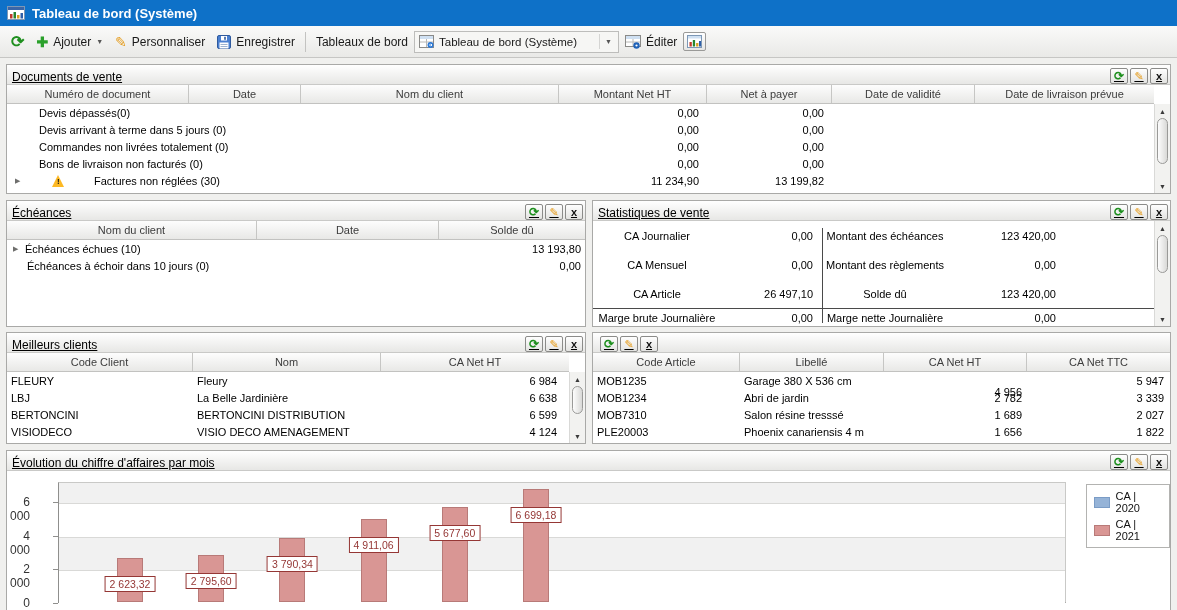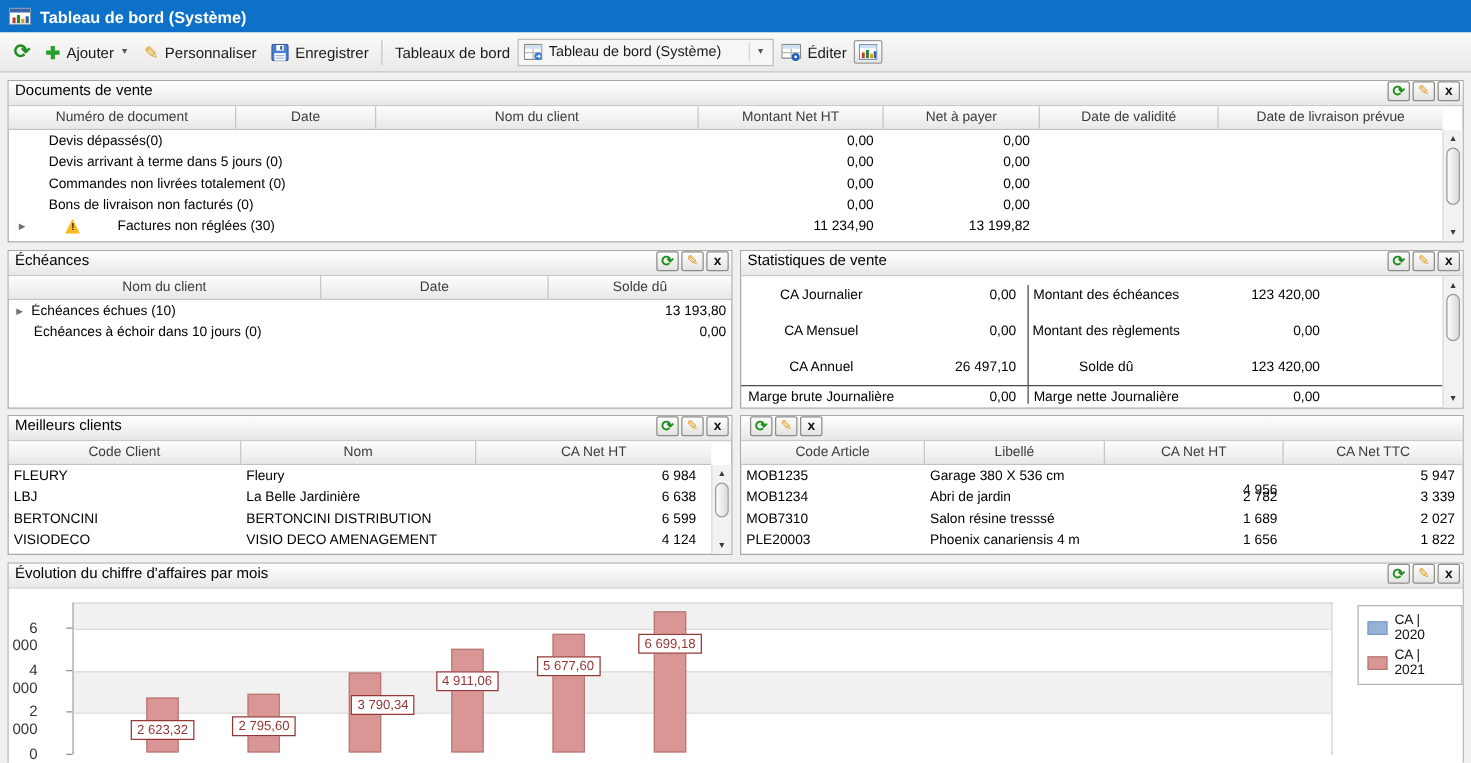--- a/index.html
+++ b/index.html
@@ -24,21 +24,21 @@
   .dd-arrow { font-size:7px; color:#555; }
   .combo { display:flex; align-items:center; height:22px; border:1px solid #bdbdbb; background:#f6f6f4;
            padding:0 4px; gap:5px; width:205px; }
   .combo .cval { font-size:11.5px; flex:1; white-space:nowrap; overflow:hidden; }
   .combo .arrowzone { border-left:1px solid #d5d5d3; padding:4px 2px 4px 5px; display:flex; }
   .framedicon { border:1px solid #9a9a98; background:linear-gradient(#fff,#e6e6e4); border-radius:2px; padding:2px 3px; display:flex; }
 
   
   .panel { position:absolute; background:#fff; border:1px solid #a9a9a7; }
   .phead { height:20px; background:linear-gradient(#ffffff,#e7e7e5); border-bottom:1px solid #c9c9c7;
-           display:flex; align-items:flex-start; padding:0 2px 0 5px; }
+           display:flex; align-items:flex-end; padding:0 2px 0 5px;text-decoration:underline; }
   .ptitle { font-size:12px; color:#000; flex:1; white-space:nowrap; }
   .pbtn { width:18px; height:16px; border:1px solid #8b8b89; border-radius:2px;
           background:linear-gradient(#fefefe,#e3e3e1); display:flex; align-items:center;
           justify-content:center; margin-left:2px; font-size:11px; line-height:1; cursor:default; }
   .pbtn.refresh { color:#1e8f1e; font-weight:bold; font-size:12px; }
   .pbtn.edit    { color:#e59a17; }
   .pbtn.close   { font-weight:bold; color:#111; }
 
   .ghead { display:flex; height:19px; background:linear-gradient(#fdfdfd,#e8e8e6); border-bottom:1px solid #c2c2c0; }
   .gcell { border-right:1px solid #c6c6c4; display:flex; align-items:center; justify-content:center;
@@ -291,21 +291,21 @@
           <span class="svalue lv">0,00</span>
         </div>
         <div class="shalf right">
           <span class="slabel">Montant des règlements</span>
           <span class="svalue rv">0,00</span>
           <span class="rspacer"></span>
         </div>
       </div>
       <div class="srow">
         <div class="shalf left">
-          <span class="slabel">CA Annuel</span>
+          <span class="slabel">CA Article</span>
           <span class="svalue lv">26 497,10</span>
         </div>
         <div class="shalf right">
           <span class="slabel">Solde dû</span>
           <span class="svalue rv">123 420,00</span>
           <span class="rspacer"></span>
         </div>
       </div>
       <div class="srow last">
         <div class="shalf left">
@@ -420,21 +420,21 @@
           <div class="gline" style="top: 87.3889px;"></div>
           <div class="band" style="top: 20.1667px; height: 33.6111px; background: rgb(255, 255, 255);"></div>
           <div class="gline" style="top: 53.7778px;"></div>
           <div class="band" style="top: 0px; height: 20.1667px; background: rgb(241, 241, 241);"></div>
           <div class="gline" style="top: 20.1667px;"></div>
           <div class="bar" style="left: 58px; height: 44.0864px; background: rgb(217, 150, 148); border: 1px solid rgb(184, 122, 120);"></div>
           <div class="blabel" style="left: 71px; top: 92.9136px; border: 1px solid rgb(149, 55, 53); color: rgb(149, 55, 53);">2 623,32</div>
           <div class="bar" style="left: 139.2px; height: 46.9816px; background: rgb(217, 150, 148); border: 1px solid rgb(184, 122, 120);"></div>
           <div class="blabel" style="left: 152.2px; top: 90.0184px; border: 1px solid rgb(149, 55, 53); color: rgb(149, 55, 53);">2 795,60</div>
           <div class="bar" style="left: 220.4px; height: 63.6988px; background: rgb(217, 150, 148); border: 1px solid rgb(184, 122, 120);"></div>
-          <div class="blabel" style="left: 233.4px; top: 73.3012px; border: 1px solid rgb(149, 55, 53); color: rgb(149, 55, 53); margin-left: 14px;">3 790,34</div>
+          <div class="blabel" style="left: 233.4px; top: 73.3012px; border: 1px solid rgb(149, 55, 53); color: rgb(149, 55, 53);">3 790,34</div>
           <div class="bar" style="left: 301.6px; height: 82.5331px; background: rgb(217, 150, 148); border: 1px solid rgb(184, 122, 120);"></div>
           <div class="blabel" style="left: 314.6px; top: 54.4669px; border: 1px solid rgb(149, 55, 53); color: rgb(149, 55, 53);">4 911,06</div>
           <div class="bar" style="left: 382.8px; height: 95.4152px; background: rgb(217, 150, 148); border: 1px solid rgb(184, 122, 120);"></div>
           <div class="blabel" style="left: 395.8px; top: 41.5848px; border: 1px solid rgb(149, 55, 53); color: rgb(149, 55, 53);">5 677,60</div>
           <div class="bar" style="left: 464px; height: 112.583px; background: rgb(217, 150, 148); border: 1px solid rgb(184, 122, 120);"></div>
           <div class="blabel" style="left: 477px; top: 24.4166px; border: 1px solid rgb(149, 55, 53); color: rgb(149, 55, 53);">6 699,18</div>
         </div>
       <div id="legend">
           <div class="litem">
             <span class="lswatch" style="background: rgb(149, 179, 215); border-color: rgb(122, 156, 198);"></span>

